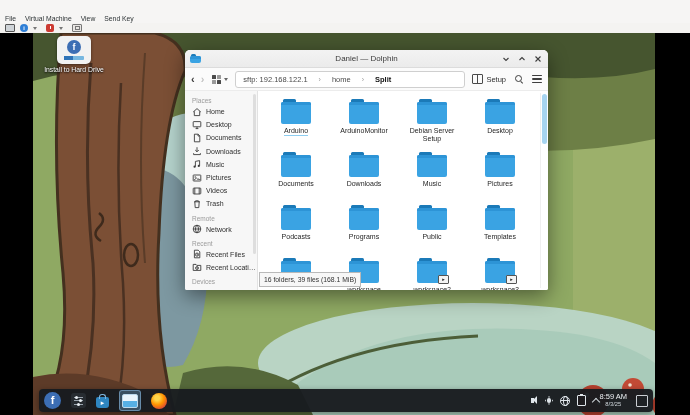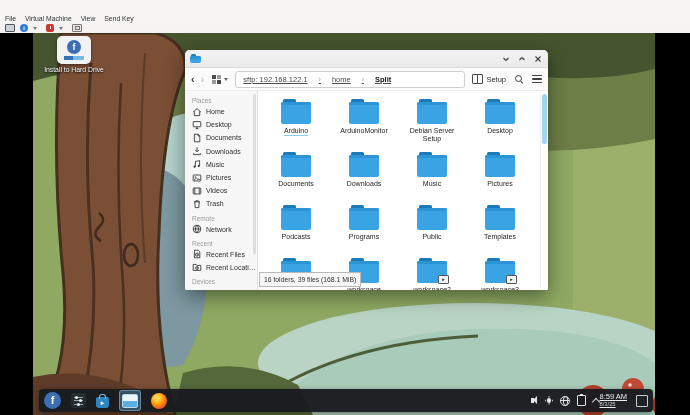--- a/index.html
+++ b/index.html
@@ -47,21 +47,21 @@
   .d-controls{position:absolute;right:6px;top:0;height:17px;display:flex;align-items:center;gap:8px;}
   .d-controls svg{display:block;}
   .d-toolbar{height:22px;flex:0 0 auto;display:flex;align-items:center;padding:0 6px;background:#fbfbfb;}
   .nav-back,.nav-fwd{font-size:11px;line-height:11px;font-weight:bold;}
   .nav-back{color:#3a3a3a;}
   .nav-fwd{color:#c3c3c3;margin-left:6px;}
   .viewmode{margin-left:8px;width:9px;height:9px;display:grid;grid-template-columns:4px 4px;grid-template-rows:4px 4px;gap:1px;}
   .viewmode span{background:#4a4a4a;border-radius:0.5px;}
   .viewmode span.lite{background:#9a9a9a;}
   .tb-caret{margin-left:3px;width:0;height:0;border-left:2.5px solid transparent;border-right:2.5px solid transparent;border-top:3px solid #666;}
-  .urlbar{flex:1;height:15px;margin:16px 7px;background:#fff;border:1px solid #cfcfcf;border-radius:3px;display:flex;align-items:center;gap:11px;padding:0 7px;font-size:7.5px;color:#4a4a4a;white-space:nowrap;overflow:hidden;text-decoration:underline;}
+  .urlbar{flex:1;height:15px;margin:16px 7px;background:#fff;border:1px solid #cfcfcf;border-radius:3px;display:flex;align-items:center;gap:11px;padding:0 7px;font-size:7.5px;color:#4a4a4a;white-space:nowrap;overflow:hidden;}
   .crumb-sep{color:#9a9a9a;font-size:7px;}
   .crumb-current{font-weight:bold;color:#101010;}
   .split-btn{display:flex;align-items:center;gap:3px;font-size:7.5px;color:#2f2f2f;margin-right:8px;}
   .split-ic{width:9px;height:8px;border:1px solid #4a4a4a;border-radius:1px;position:relative;}
   .split-ic::after{content:"";position:absolute;left:3.5px;top:0;width:1px;height:8px;background:#4a4a4a;}
   .search-ic{position:relative;width:10px;height:10px;margin-right:8px;}
   .search-ic::before{content:"";position:absolute;left:0.5px;top:0.5px;width:5.5px;height:5.5px;border:1.2px solid #3f3f3f;border-radius:50%;}
   .search-ic::after{content:"";position:absolute;left:6.7px;top:6.7px;width:3.2px;height:1.2px;background:#3f3f3f;transform:rotate(45deg);transform-origin:0 0;}
   .burger{width:10px;height:8px;display:flex;flex-direction:column;justify-content:space-between;}
   .burger span{height:1.2px;background:#3f3f3f;border-radius:1px;}
@@ -110,21 +110,21 @@
   .tray{display:flex;align-items:center;gap:7px;}
   .spk{position:relative;width:3px;height:5px;background:#dfe5ea;margin-right:4px;}
   .spk::before{content:"";position:absolute;left:2.5px;top:-2px;width:0;height:0;border-top:4.5px solid transparent;border-bottom:4.5px solid transparent;border-right:4.5px solid #dfe5ea;}
   .sun{width:4.5px;height:4.5px;border-radius:50%;background:#dfe5ea;box-shadow:0 -3.5px 0 -1.6px #dfe5ea,0 3.5px 0 -1.6px #dfe5ea,-3.5px 0 0 -1.6px #dfe5ea,3.5px 0 0 -1.6px #dfe5ea;margin:0 2px;}
   .globe{position:relative;width:8px;height:8px;border:1px solid #dfe5ea;border-radius:50%;}
   .globe::before{content:"";position:absolute;left:2px;top:-0.5px;width:3px;height:8px;border:0.8px solid #dfe5ea;border-radius:50%;}
   .globe::after{content:"";position:absolute;left:0;right:0;top:3.5px;height:0.8px;background:#dfe5ea;}
   .clip{position:relative;width:7px;height:9px;border:1px solid #dfe5ea;border-radius:1px;}
   .clip::before{content:"";position:absolute;top:-2px;left:1.5px;width:3px;height:2px;background:#dfe5ea;}
   .chev{width:5px;height:5px;border-left:1.3px solid #cfd6db;border-top:1.3px solid #cfd6db;transform:rotate(45deg);margin-top:2px;}
-  .clock{text-align:left;color:#eceff2;line-height:1.08;text-decoration:underline;}
+  .clock{text-align:center;color:#eceff2;line-height:1.08;}
   .clock .t{font-size:7.5px;}
   .clock .d{font-size:5.8px;color:#cfd6db;}
   .peek{width:10px;height:10px;border:1px solid #c9ced3;border-radius:1px;margin-left:9px;}
 </style>
 </head>
 <body>
 
 <div class="screen">
 
   <div class="host-menubar">
@@ -178,20 +178,21 @@
         </div>
         <div class="di-label">Install to Hard Drive</div>
       </div>
 
       <div class="dolphin">
         <div class="d-titlebar">
           <div class="d-appicon">
               <div class="f-tab"></div>
               <div class="f-body"></div>
             </div>
+          <div class="d-title">Daniel — Dolphin</div>
           <div class="d-controls">
             <svg width="8" height="8" viewBox="0 0 8 8">
                 <path d="M1.5 3 L4 5.5 L6.5 3" stroke="#3f3f3f" stroke-width="1.1" fill="none"></path>
               </svg>
             <svg width="8" height="8" viewBox="0 0 8 8">
                 <path d="M1.5 5 L4 2.5 L6.5 5" stroke="#3f3f3f" stroke-width="1.1" fill="none"></path>
               </svg>
             <svg width="8" height="8" viewBox="0 0 8 8">
                 <path d="M1.5 1.5 L6.5 6.5 M6.5 1.5 L1.5 6.5" stroke="#3f3f3f" stroke-width="1.1" fill="none"></path>
               </svg>

